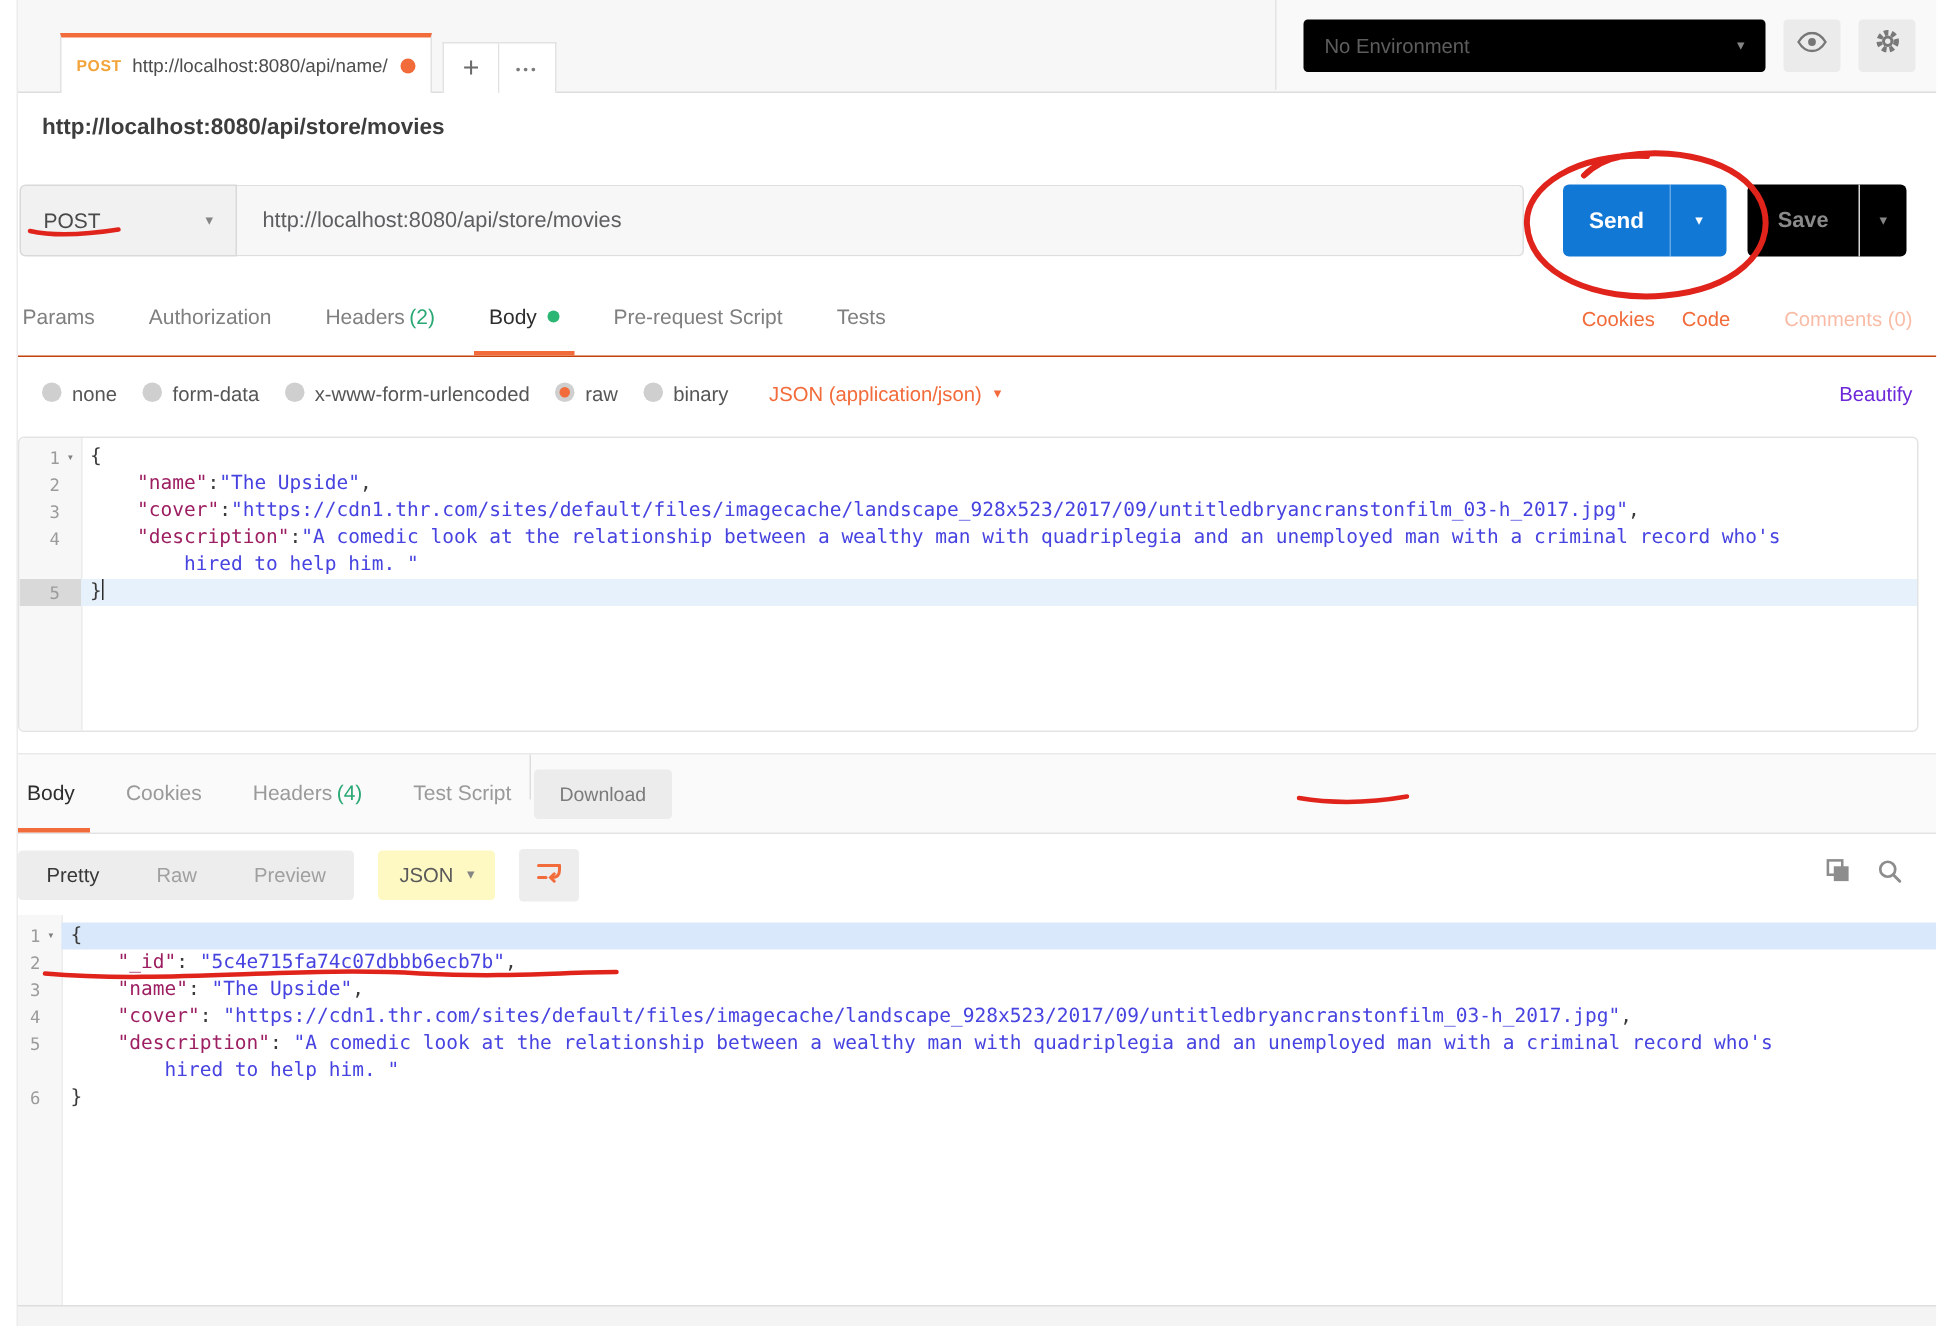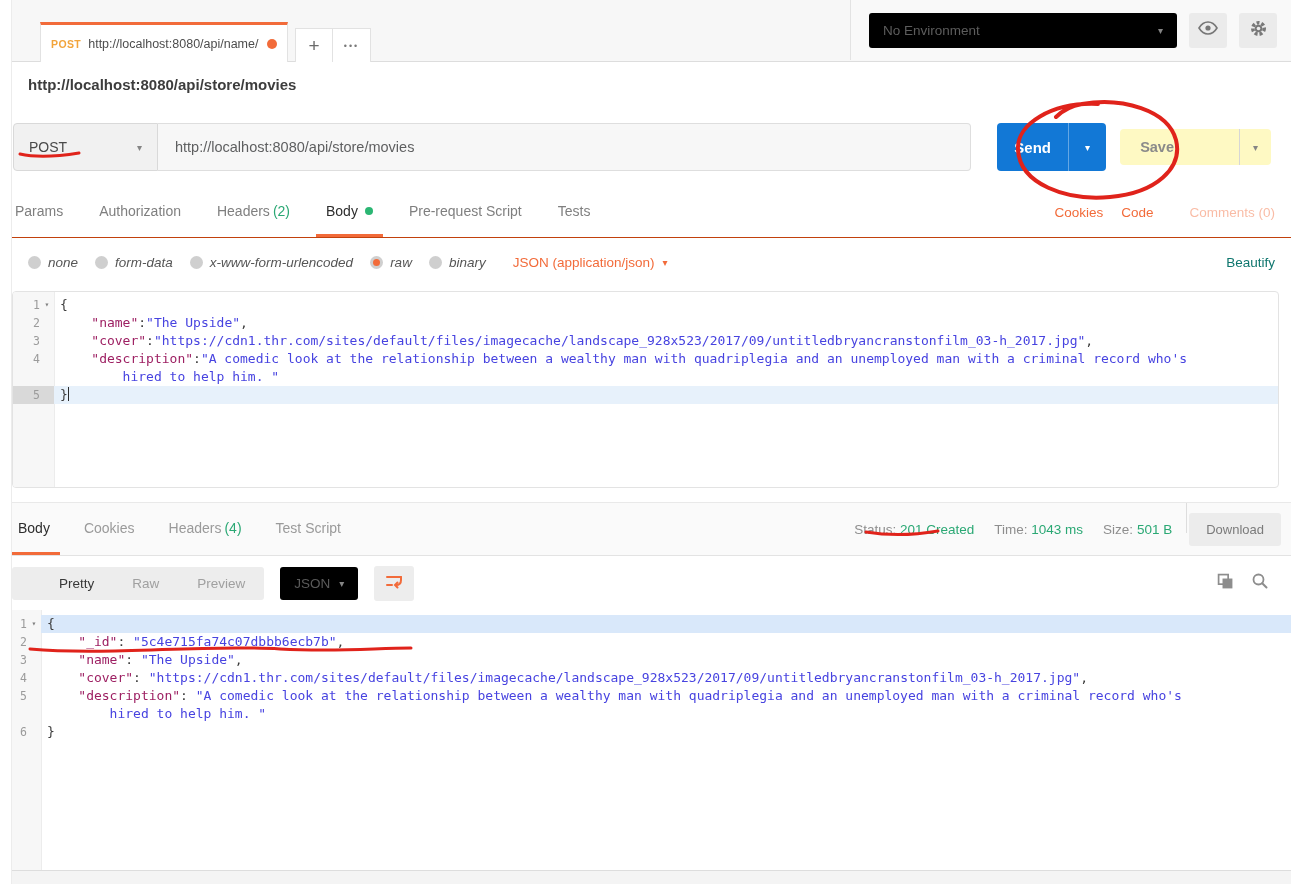--- a/index.html
+++ b/index.html
@@ -27,42 +27,42 @@
   .title-row{height:44px;flex:none;background:#fff;display:flex;align-items:center;}
   .title-row h1{margin:0 0 0 28px;font-size:15px;font-weight:bold;color:#3d3d3d;}
   .url-row{height:82px;flex:none;background:#fff;display:flex;align-items:center;padding:0 10px 0 13px;}
   .method-select{width:145px;height:48px;background:#f1f1f1;border:1px solid #d9d9d9;border-radius:4px 0 0 4px;display:flex;align-items:center;padding:0 15px;font-size:14px;color:#4a4a4a;}
   .method-select .caret{margin-left:auto;}
   .url-input{flex:1;height:48px;background:#f7f7f7;border:1px solid #dedede;border-left:none;border-radius:0 4px 4px 0;line-height:46px;padding:0 17px;font-size:14.5px;color:#5e5f60;margin-right:26px;white-space:nowrap;overflow:hidden;}
   .send{width:109px;height:48px;background:#1278D6;border-radius:4px;display:flex;color:#fff;margin-right:14px;}
   .send-main{flex:1;display:flex;align-items:center;justify-content:center;font-size:15px;font-weight:bold;}
   .send-caret{width:38px;border-left:1px solid rgba(255,255,255,.35);display:flex;align-items:center;justify-content:center;}
   .send-caret .caret{color:#fff;}
-  .save{height:36px;background:#fef9c3;border-radius:4px;display:flex;color:#8a8a8a;margin-right:10px;gap:45px;}
+  .save{height:48px;background:#000000;border-radius:4px;display:flex;color:#8a8a8a;margin-right:10px;}
   .save-main{padding:0 20px;display:flex;align-items:center;font-size:14.5px;font-weight:bold;}
   .save-caret{width:32px;border-left:1px solid #d6d6d6;display:flex;align-items:center;justify-content:center;}
 
   
   .qtabs-row{height:50px;flex:none;border-bottom:1px solid #c2410c;display:flex;background:#fff;}
   .qtab{padding:0 10px;line-height:47px;font-size:14px;color:#7f7f7f;margin-left:16px;white-space:nowrap;}
   .qtab:first-child{margin-left:5px;}
   .qtab.active{color:#2d2d2d;border-bottom:3px solid #F26B3A;}
   .count{color:#2AA874;margin-left:3px;}
   .body-dot{display:inline-block;width:8px;height:8px;border-radius:50%;background:#2BB673;margin-left:7px;vertical-align:1px;}
   .qlinks{margin-left:auto;display:flex;gap:18px;line-height:50px;font-size:13.5px;color:#F26B3A;margin-right:16px;}
   .qlinks .muted{opacity:.45;margin-left:18px;}
 
   
   .mode-row{height:48px;flex:none;display:flex;align-items:center;padding-left:28px;gap:17px;background:#fff;font-size:13.5px;color:#565656;}
-  .mode{display:flex;align-items:center;gap:7px;font-style:italic;}
+  .mode{display:flex;gap:7px;}
   .radio{width:13px;height:13px;border-radius:50%;background:#cfcfcf;position:relative;flex:none;}
   .radio.sel::after{content:"";position:absolute;inset:3px;border-radius:50%;background:#F26B3A;}
   .ctype{color:#F26B3A;margin-left:10px;display:flex;align-items:center;gap:8px;}
   .ctype .caret{color:#F26B3A;}
-  .beautify{margin-left:auto;margin-right:16px;color:#0f766e;}
+  .beautify{margin-left:auto;margin-right:16px;color:#6d28d9;}
 
   
   .editor{position:relative;font-family:"DejaVu Sans Mono",monospace;font-size:13px;background:#fff;}
   .editor::before{content:"";position:absolute;left:0;top:0;bottom:0;width:41px;background:#f7f7f7;border-right:1px solid #ececec;}
   .editor.req{flex:none;height:197px;margin:5px 12px 0 12px;border:1px solid #e3e3e3;border-radius:4px;overflow:hidden;padding-top:4px;}
   .editor.resp{flex:1;overflow:hidden;padding-top:5px;}
   .cm-row{display:flex;line-height:18px;position:relative;}
   .gut{width:27px;text-align:right;color:#9b9b9b;font-size:11.5px;flex:none;position:relative;}
   .fold{width:14px;text-align:center;color:#808080;font-size:8px;flex:none;position:relative;}
   .code{flex:1;white-space:pre;padding-left:6px;position:relative;color:#3a3a3a;}
@@ -83,22 +83,22 @@
   .rmeta{margin-left:auto;display:flex;align-items:center;gap:20px;font-size:13.5px;margin-right:12px;}
   .rmeta .lbl{color:#8e8e8e;}
   .rmeta .val{color:#2AA874;}
   .vdiv{width:1px;height:30px;background:#ddd;margin:0 2px;}
   .download{background:#ececec;border-radius:3px;padding:9px 17px;color:#7b7b7b;font-size:13px;margin-right:10px;white-space:nowrap;}
 
   
   .view-row{height:54px;flex:none;display:flex;align-items:center;padding-left:12px;gap:16px;background:#fff;}
   .seg{display:flex;background:#ededed;border-radius:3px;overflow:hidden;}
   .seg-item{padding:9px 19px;font-size:13.5px;color:#a0a0a0;}
-  .seg-item.active{color:#383838;margin-left:28px;}
-  .fmt-select{background:#000000;border-radius:3px;padding:9px 14px;font-size:13.5px;color:#5a5a5a;display:flex;align-items:center;gap:9px;text-align:right;}
+  .seg-item.active{color:#383838;}
+  .fmt-select{background:#fef9c3;border-radius:3px;padding:9px 14px;font-size:13.5px;color:#5a5a5a;display:flex;align-items:center;gap:9px;text-align:right;}
   .wrap-btn{background:#ededed;border-radius:3px;width:40px;height:35px;display:flex;align-items:center;justify-content:center;}
   .ricons{margin-left:auto;display:flex;align-items:center;gap:17px;margin-right:22px;}
 
   .hscroll{height:14px;flex:none;background:#f4f4f4;border-top:1px solid #ddd;}
 
   .annotations{position:absolute;inset:0;z-index:99;pointer-events:none;}
 </style>
 </head>
 <body>
 
@@ -239,25 +239,20 @@
       </div>
     </div>
 
   <div class="gap"></div>
 
   <div class="resp-header">
     <div class="rtab active"><span>Body</span></div>
     <div class="rtab"><span>Cookies</span></div>
     <div class="rtab"><span>Headers</span><span class="count">(4)</span></div>
     <div class="rtab"><span>Test Script</span></div>
-    <div class="rmeta">
-      <span><span class="lbl">Status:</span> <span class="val">201 Created</span></span>
-      <span><span class="lbl">Time:</span> <span class="val">1043 ms</span></span>
-      <span><span class="lbl">Size:</span> <span class="val">501 B</span></span>
-    </div>
     <div class="vdiv"></div>
     <div style="display:flex;align-items:center;">
       <span class="download">Download</span>
     </div>
   </div>
 
   <div class="view-row">
     <div class="seg">
       <span class="seg-item active">Pretty</span>
       <span class="seg-item">Raw</span>

